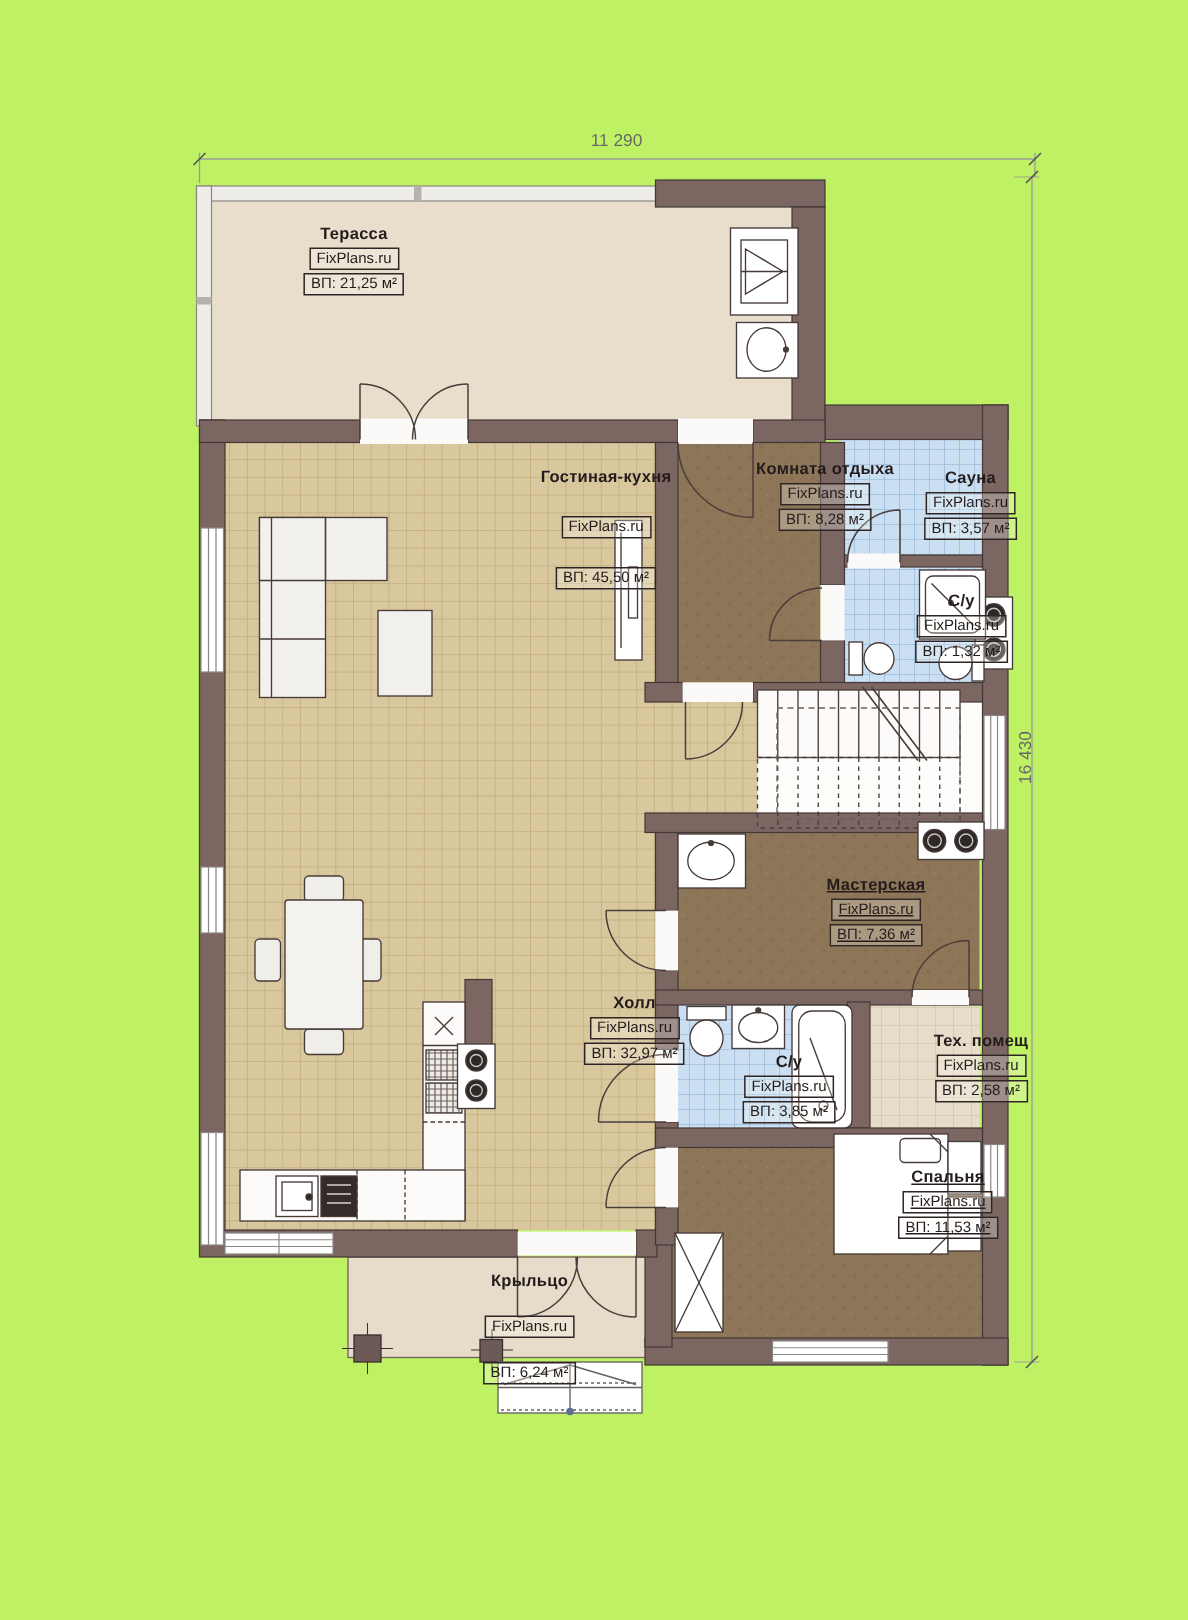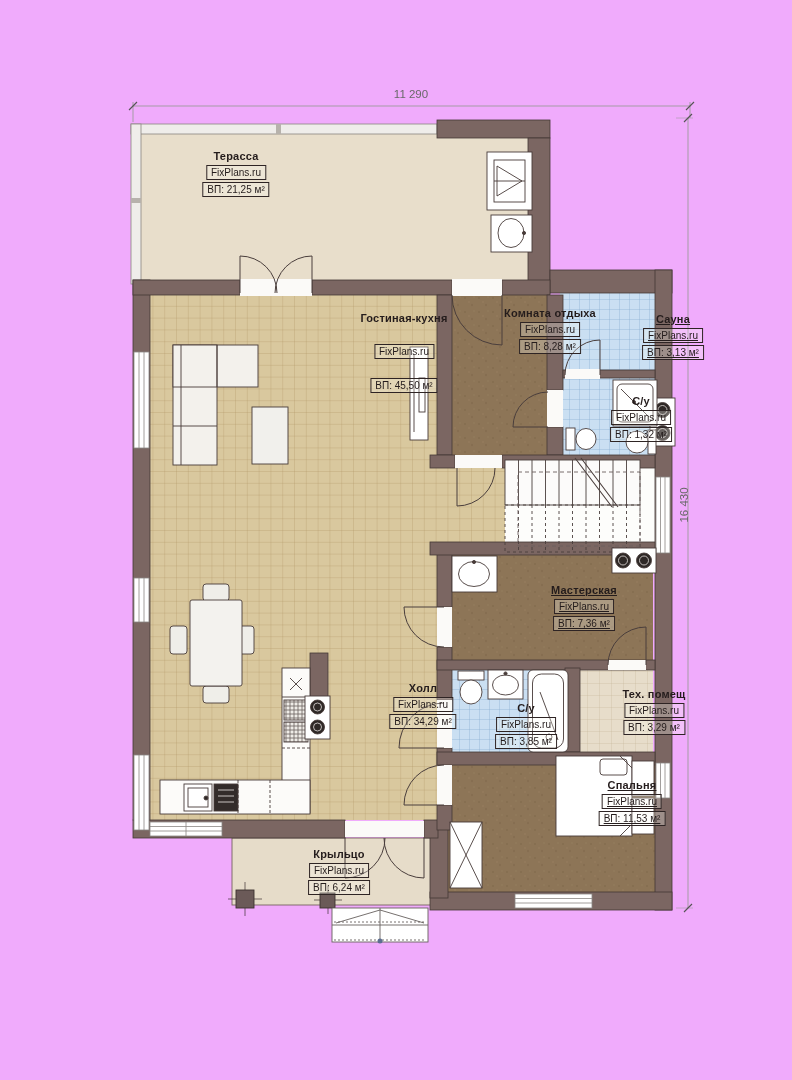--- a/index.html
+++ b/index.html
@@ -1,16 +1,16 @@
 <!DOCTYPE html>
 <html><head>
 <meta charset="utf-8">
 <style>
   html,body{margin:0;padding:0;background:#fff;}
-  #plan{position:relative;width:792px;height:1080px;background:#f0abfc;overflow:hidden;
+  #plan{position:relative;width:792px;height:1080px;background:#bef264;overflow:hidden;
         font-family:"Liberation Sans",sans-serif;text-align:right;}
   #plan svg{position:absolute;left:0;top:0;z-index:1;}
   .room-label{position:absolute;display:flex;flex-direction:column;align-items:center;
               z-index:4;color:#241c1c;transform:translateX(-50%);margin-left:36px;}
   .room-label .rname{font:bold 11px/13px "Liberation Sans",sans-serif;white-space:nowrap;letter-spacing:.2px;}
   .room-label .rbox{border:1.5px solid #2e2424;padding:0 4px;font:10px/13px "Liberation Sans",sans-serif;
                     margin-top:2px;white-space:nowrap;background:rgba(252,250,246,.28);}
   .dim{position:absolute;font:11.5px "Liberation Sans",sans-serif;color:#686868;z-index:4;white-space:nowrap;}
   .dim-right{transform:translate(-50%,-50%) rotate(-90deg);}
   .dim-top{transform:translateX(-50%);}
@@ -351,54 +351,54 @@
   <div class="room-label" style="left:368px;top:312px;gap:17px;">
     <div class="rname">Гостиная-кухня</div>
     <div class="rbox">FixPlans.ru</div>
     <div class="rbox">ВП: 45,50 м²</div>
   </div>
   <div class="room-label" style="left:500px;top:307px;padding-left:28px;">
     <div class="rname">Комната отдыха</div>
     <div class="rbox">FixPlans.ru</div>
     <div class="rbox">ВП: 8,28 м²</div>
   </div>
-  <div class="room-label" style="left:637px;top:313px;text-decoration:underline;">
+  <div class="room-label" style="left:611px;top:313px;">
     <div class="rname">Сауна</div>
     <div class="rbox">FixPlans.ru</div>
-    <div class="rbox">ВП: 3,13 м²</div>
+    <div class="rbox">ВП: 3,57 м²</div>
   </div>
   <div class="room-label" style="left:605px;top:395px;">
     <div class="rname">С/у</div>
     <div class="rbox">FixPlans.ru</div>
     <div class="rbox">ВП: 1,32 м²</div>
   </div>
   <div class="room-label" style="left:548px;top:584px;text-decoration:underline;">
     <div class="rname">Мастерская</div>
     <div class="rbox">FixPlans.ru</div>
     <div class="rbox">ВП: 7,36 м²</div>
   </div>
-  <div class="room-label" style="left:387px;top:682px;">
+  <div class="room-label" style="left:387px;top:663px;">
     <div class="rname">Холл</div>
     <div class="rbox">FixPlans.ru</div>
-    <div class="rbox">ВП: 34,29 м²</div>
+    <div class="rbox">ВП: 32,97 м²</div>
   </div>
   <div class="room-label" style="left:490px;top:702px;">
     <div class="rname">С/у</div>
     <div class="rbox">FixPlans.ru</div>
     <div class="rbox">ВП: 3,85 м²</div>
   </div>
   <div class="room-label" style="left:618px;top:688px;">
     <div class="rname">Тех. помещ</div>
     <div class="rbox">FixPlans.ru</div>
-    <div class="rbox">ВП: 3,29 м²</div>
+    <div class="rbox">ВП: 2,58 м²</div>
   </div>
   <div class="room-label" style="left:596px;top:779px;text-decoration:underline;">
     <div class="rname">Спальня</div>
     <div class="rbox">FixPlans.ru</div>
     <div class="rbox">ВП: 11,53 м²</div>
   </div>
-  <div class="room-label" style="left:303px;top:848px;">
+  <div class="room-label" style="left:317px;top:848px;gap:14px;">
     <div class="rname">Крыльцо</div>
     <div class="rbox">FixPlans.ru</div>
     <div class="rbox">ВП: 6,24 м²</div>
   </div>
 
 </div>
 
 </body></html>

